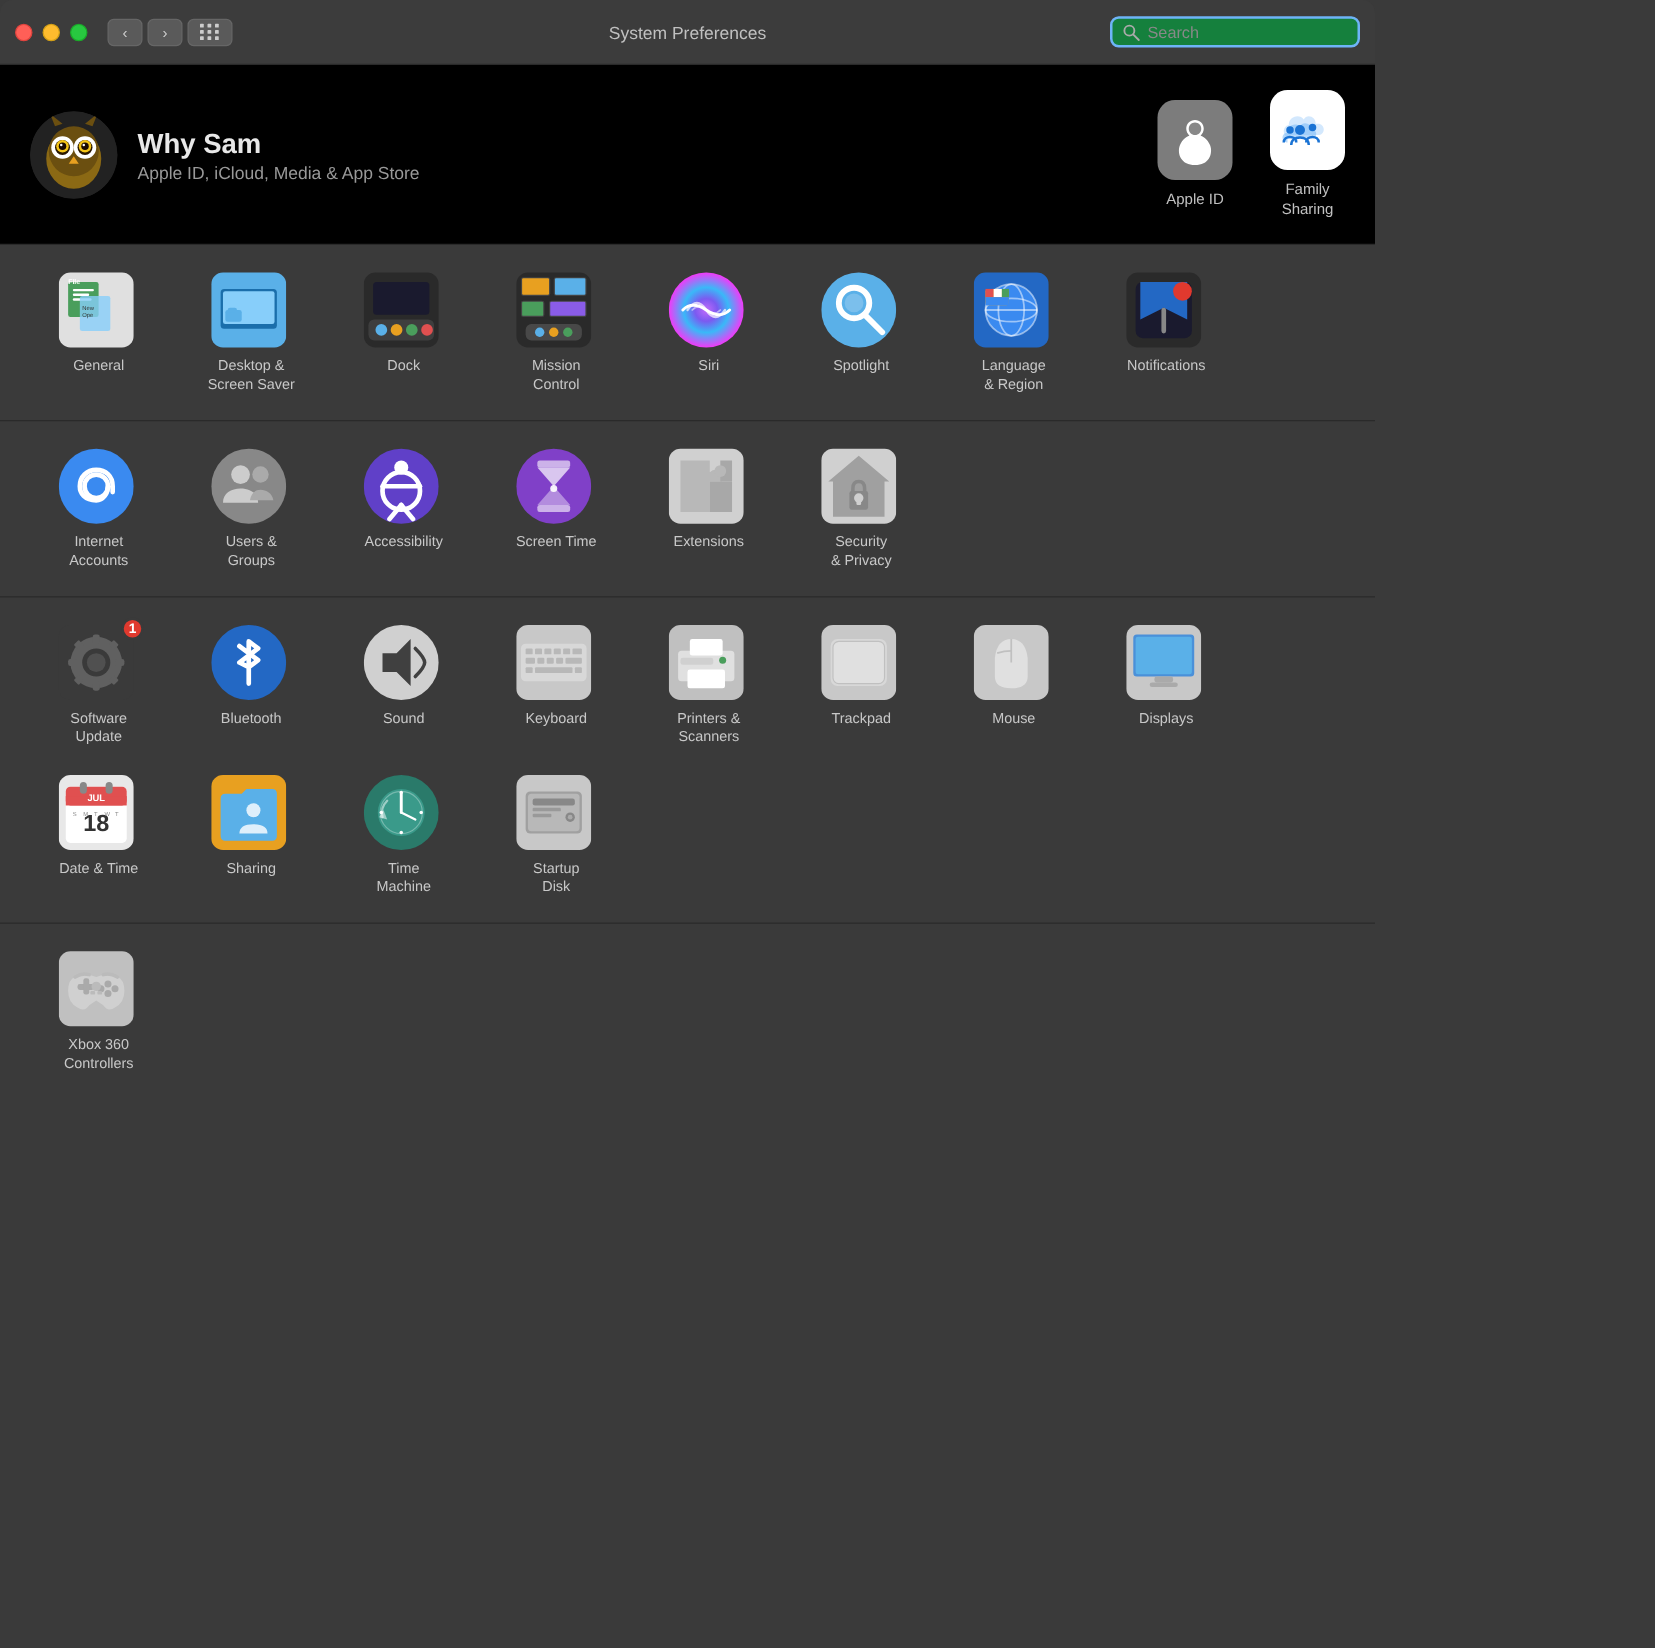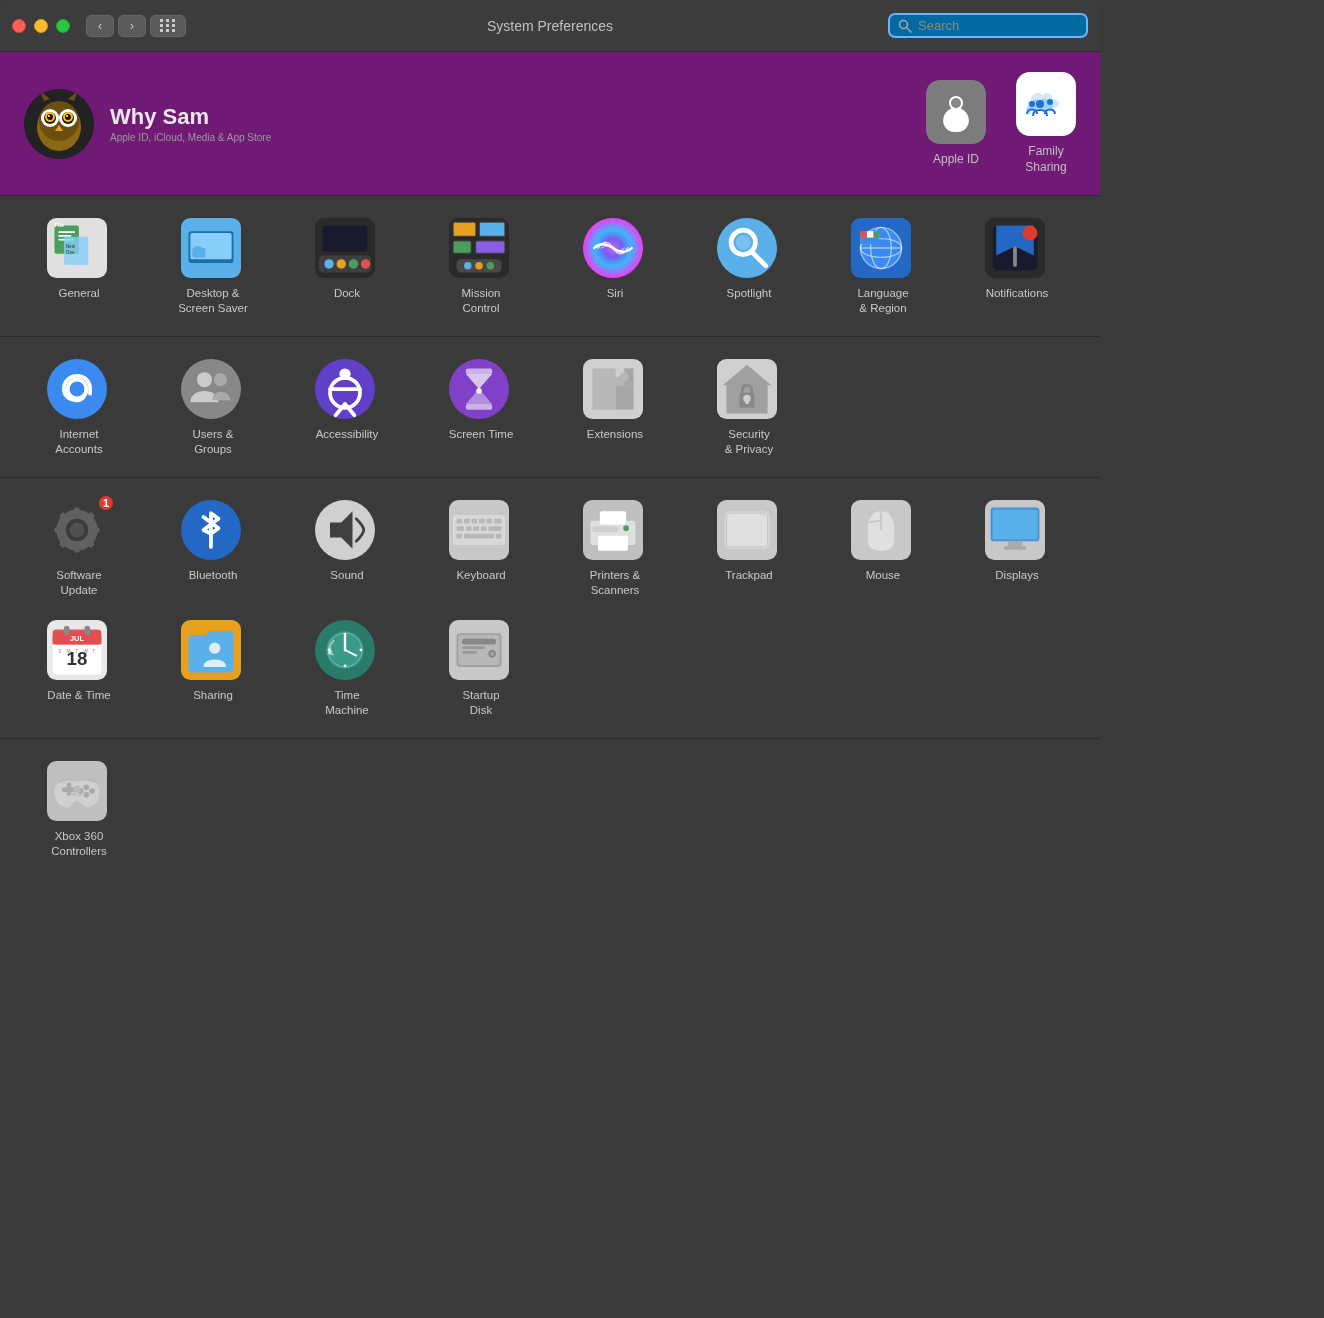--- a/index.html
+++ b/index.html
@@ -85,41 +85,41 @@
       transform: translateX(-50%);
       font-size: 14px;
       color: #c0c0c0;
       font-weight: 500;
     }
 
     .search-box {
       margin-left: auto;
       display: flex;
       align-items: center;
-      background: #0369a1;
+      background: #15803d;
       border: 2px solid #6eb4f7;
       border-radius: 7px;
       padding: 3px 8px;
       width: 200px;
       gap: 6px;
     }
     .search-icon-svg { color: #aaa; flex-shrink: 0; }
     .search-input {
       background: transparent;
       border: none;
       outline: none;
       color: #ccc;
       font-size: 13px;
       width: 100%;
     }
     .search-input::placeholder { color: #888; }
 
     
     .profile-section {
-      background: #701a75;
+      background: #000000;
       padding: 20px 24px;
       display: flex;
       align-items: center;
       border-bottom: 1px solid #2a2a2a;
     }
     .avatar {
       width: 70px; height: 70px;
       border-radius: 50%;
       overflow: hidden;
       flex-shrink: 0;
@@ -132,21 +132,21 @@
     .profile-info {
       margin-left: 16px;
       flex: 1;
     }
     .profile-name {
       font-size: 22px;
       font-weight: 600;
       color: #e8e8e8;
     }
     .profile-sub {
-      font-size: 10px;
+      font-size: 14px;
       color: #999;
       margin-top: 2px;
     }
 
     .profile-icons {
       display: flex;
       gap: 30px;
       margin-left: auto;
     }
     .profile-icon-item {
@@ -179,21 +179,21 @@
     }
 
     
     .section {
       padding: 20px 24px;
       border-bottom: 1px solid #2a2a2a;
     }
     .icon-grid {
       display: flex;
       flex-wrap: wrap;
-      gap: 24px;
+      gap: 12px;
       row-gap: 20px;
     }
     .icon-item {
       display: flex;
       flex-direction: column;
       align-items: center;
       width: 110px;
       cursor: pointer;
       gap: 6px;
     }

